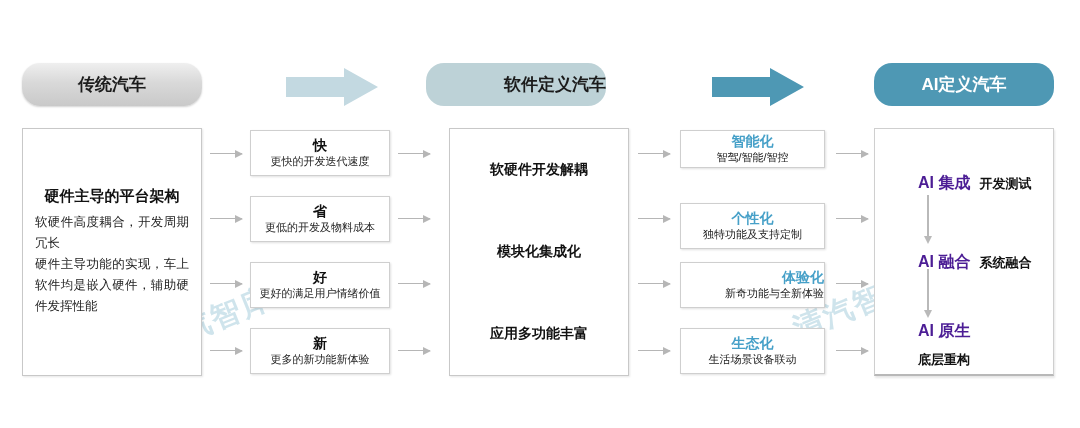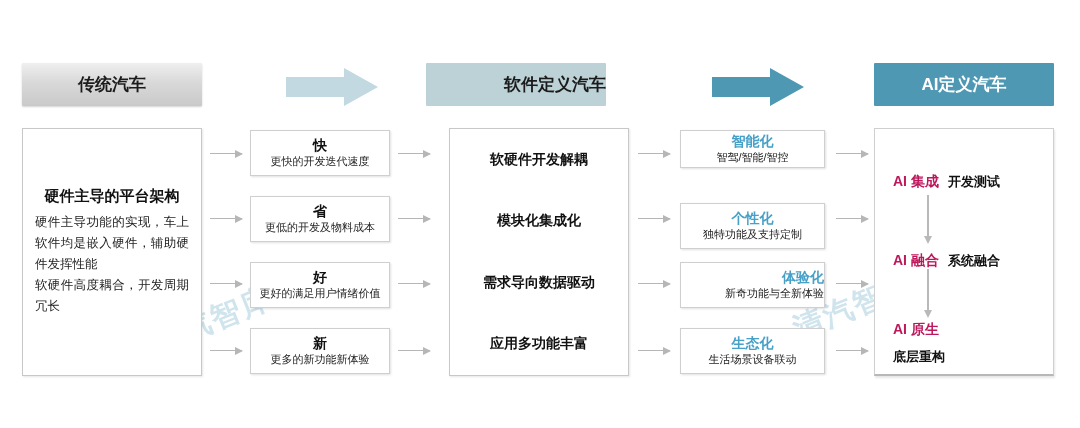--- a/index.html
+++ b/index.html
@@ -35,21 +35,21 @@
   .wm1 { left: 148px; top: 300px; font-size: 30px; }
   .wm2 { left: 470px; top: 268px; font-size: 30px; }
   .wm3 { left: 790px; top: 286px; font-size: 30px; }
 
   
   .pill {
     position: absolute;
     display: flex;
     align-items: center;
     justify-content: center;
-    border-radius: 1px;
+    border-radius: 18px;
     font-size: 17px;
     font-weight: 700;
     color: #1b1b1b;
     box-sizing: border-box;
   }
   .pill-gray {
     background: linear-gradient(180deg, #efefef 0%, #d9d9d9 45%, #c9c9c9 100%);
     box-shadow: 0 1px 2px rgba(0,0,0,.18);
   }
   .pill-lightblue {
@@ -148,21 +148,21 @@
     background: #ffffff;
     box-shadow: 1px 2px 2px rgba(0,0,0,.10);
   }
   .ai-row {
     position: absolute;
     display: flex;
     align-items: baseline;
     gap: 9px;
     white-space: nowrap;
   }
-  .ai-tag { font-size: 14px; color: #be185d; font-weight: 600; }
+  .ai-tag { font-size: 16px; color: #4c1d95; font-weight: 600; margin-left: 25px; }
   .ai-tag .ai-strong { font-weight: 700; }
   .ai-desc { font-size: 13px; color: #111111; font-weight: 700; }
 
   
   .v-arrow {
     position: absolute;
     width: 2px;
     background: #b9b9b9;
   }
   .v-arrow::after {
@@ -209,22 +209,22 @@
   <div class="watermark wm1">清汽智库</div>
   <div class="watermark wm2">清汽智库</div>
   <div class="watermark wm3">清汽智库</div>
 
   <div class="pill pill-gray" style="left:22px; top:63px; width:180px; height:43px;">
     <span>传统汽车</span>
   </div>
 
   <div class="box box-shadow legacy-body" style="left:22px; top:128px; width:180px; height:248px;">
     <div class="legacy-title">硬件主导的平台架构</div>
+    <div class="legacy-para">软硬件高度耦合，开发周期冗长</div>
     <div class="legacy-para">硬件主导功能的实现，车上软件均是嵌入硬件，辅助硬件发挥性能</div>
-    <div class="legacy-para">软硬件高度耦合，开发周期冗长</div>
   </div>
 
   <div class="c-arrow" style="left:210px; top:153px; width:32px;"></div>
   <div class="c-arrow" style="left:210px; top:218px; width:32px;"></div>
   <div class="c-arrow" style="left:210px; top:283px; width:32px;"></div>
   <div class="c-arrow" style="left:210px; top:350px; width:32px;"></div>
 
   <svg class="big-arrow" style="left:286px; top:68px;" width="92" height="38" viewBox="0 0 92 38">
     <polygon points="0,9 58,9 58,0 92,19 58,38 58,29 0,29" fill="#c3d9e1"></polygon>
   </svg>
@@ -251,21 +251,20 @@
   <div class="c-arrow" style="left:398px; top:283px; width:32px;"></div>
   <div class="c-arrow" style="left:398px; top:350px; width:32px;"></div>
 
   <div class="pill pill-lightblue" style="left:426px; top:63px; width:180px; height:43px;justify-content:flex-end;">
     <span>软件定义汽车</span>
   </div>
 
   <div class="list-panel" style="left:449px; top:128px; width:180px; height:248px;">
     <div class="list-row">软硬件开发解耦</div>
     <div class="list-row">模块化集成化</div>
-    <div class="list-row">需求导向数据驱动</div>
     <div class="list-row">应用多功能丰富</div>
   </div>
 
   <div class="c-arrow" style="left:638px; top:153px; width:32px;"></div>
   <div class="c-arrow" style="left:638px; top:218px; width:32px;"></div>
   <div class="c-arrow" style="left:638px; top:283px; width:32px;"></div>
   <div class="c-arrow" style="left:638px; top:350px; width:32px;"></div>
 
   <svg class="big-arrow" style="left:712px; top:68px;" width="92" height="38" viewBox="0 0 92 38">
     <polygon points="0,9 58,9 58,0 92,19 58,38 58,29 0,29" fill="#4e98b4"></polygon>

